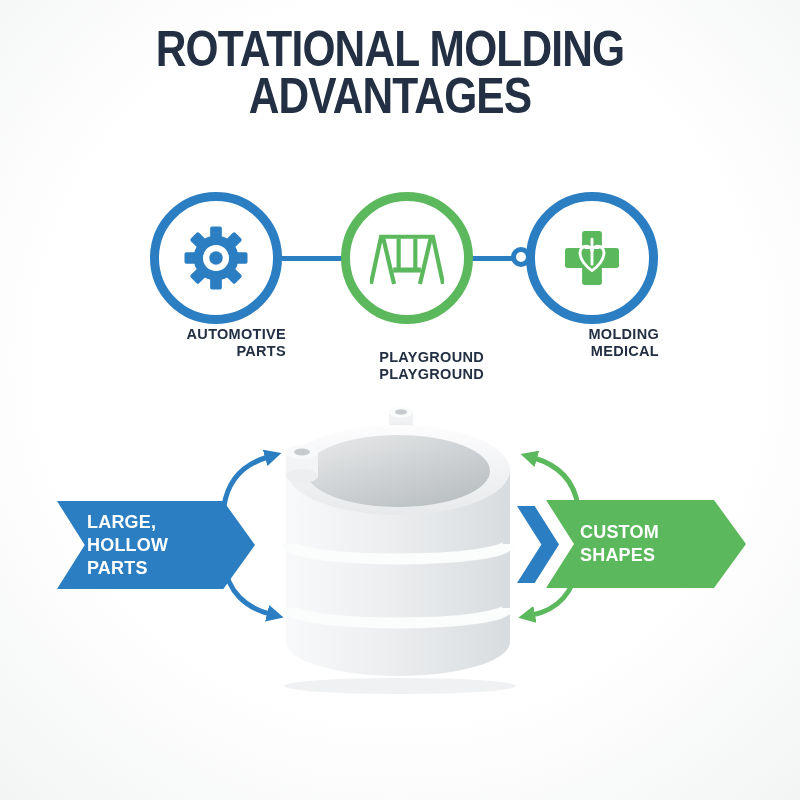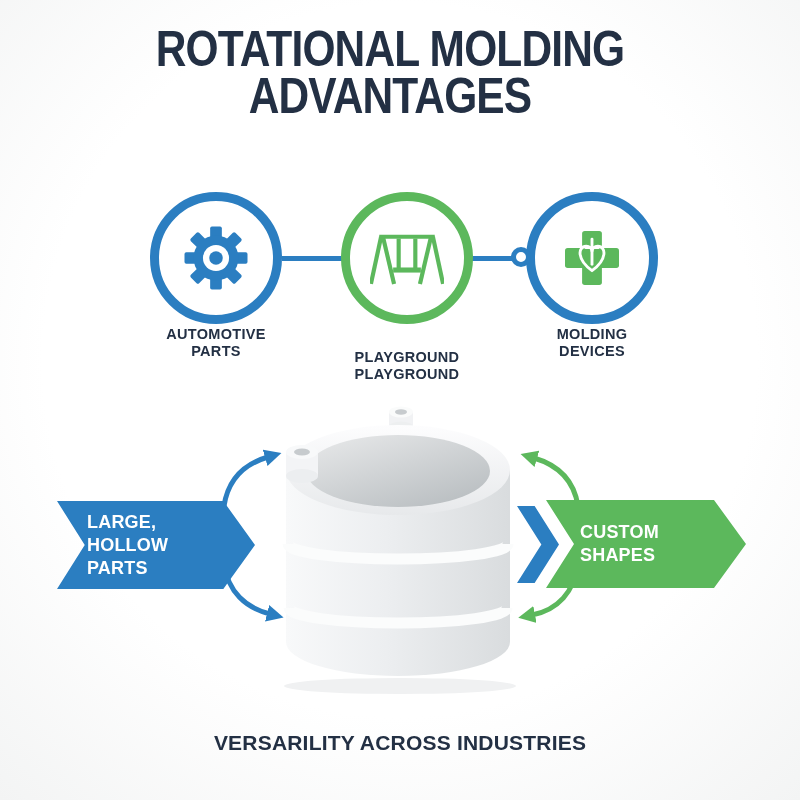--- a/index.html
+++ b/index.html
@@ -24,21 +24,21 @@
   .ring-blue{border-color:var(--blue);}
   .ring-green{border-color:var(--green);}
   .icon-blue{color:var(--blue);}
   .icon-green{color:var(--green);}
   .connector{position:absolute;height:5px;background:var(--blue);top:256px;z-index:1;}
   .node{
     position:absolute;width:10px;height:10px;border-radius:50%;
     border:5px solid var(--blue);background:#fff;z-index:3;
   }
   .ind-label{
-    position:absolute;text-align:center;color:var(--heading);
+    position:absolute;text-align:right;color:var(--heading);
     font-weight:700;font-size:14.5px;line-height:17px;letter-spacing:.3px;
   }
   
   .banner{
     position:absolute;height:88px;display:flex;flex-direction:column;
     justify-content:center;color:var(--banner_text);
     font-weight:700;font-size:18px;line-height:23px;letter-spacing:.2px;z-index:4;
   }
   .banner-shape{clip-path:polygon(0 0,84% 0,100% 50%,84% 100%,0 100%,14% 50%);}
   .banner-left{left:57px;top:501px;width:198px;background:var(--blue);padding-left:30px;padding-right:20px;box-sizing:border-box;}
@@ -121,21 +121,21 @@
   <div class="ind-label" style="left:146px;top:326px;width:140px;">
     <div>AUTOMOTIVE</div>
     <div>PARTS</div>
   </div>
   <div class="ind-label" style="left:330px;top:341px;width:154px;margin-top:8px;">
     <div>PLAYGROUND</div>
     <div>PLAYGROUND</div>
   </div>
   <div class="ind-label" style="left:525px;top:326px;width:134px;">
     <div>MOLDING</div>
-    <div>DEVICES</div>
+    <div>MEDICAL</div>
   </div>
 
   <svg class="artwork" width="800" height="340" viewBox="0 380 800 340">
     <defs>
       <linearGradient id="bodyGrad" x1="0" y1="0" x2="1" y2="0">
         <stop offset="0" stop-color="#f8f9fa"></stop>
         <stop offset="0.45" stop-color="#eceef0"></stop>
         <stop offset="1" stop-color="#d9dcde"></stop>
       </linearGradient>
       <linearGradient id="rimGrad" x1="0" y1="0" x2="0" y2="1">
@@ -187,15 +187,14 @@
   <div class="banner banner-shape banner-left">
     <div>LARGE, HOLLOW</div>
     <div>PARTS</div>
   </div>
 
   <div class="chevron"></div>
   <div class="banner banner-shape banner-right">
     <div>CUSTOM SHAPES</div>
   </div>
 
-  <div class="caption">VERSARILITY ACROSS INDUSTRIES</div>
 
 </div>
 
 </body></html>

